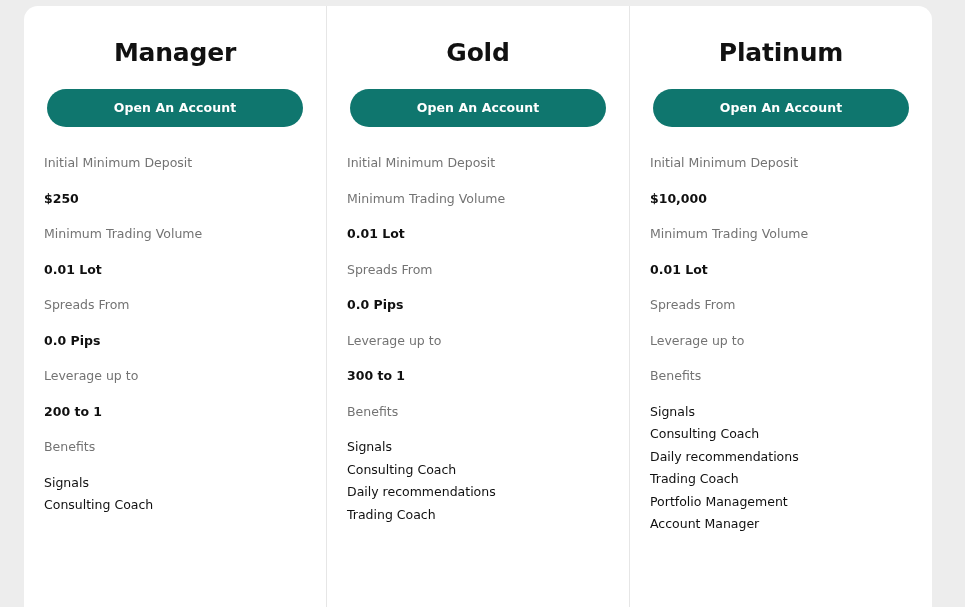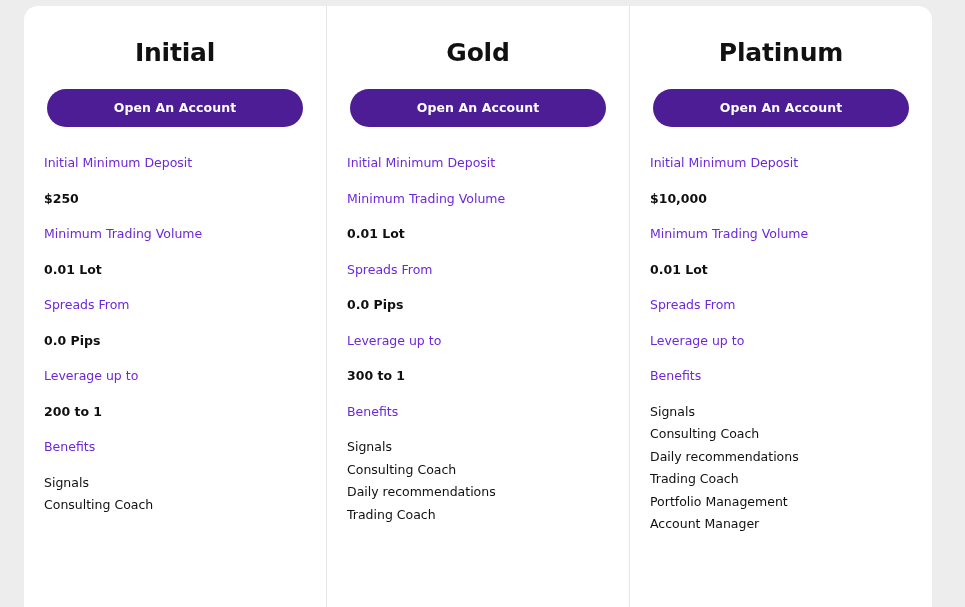--- a/index.html
+++ b/index.html
@@ -65,21 +65,21 @@
 
   .cta-button {
     display: block;
     width: 100%;
     max-width: 256px;
     margin: 0 auto 30px auto;
     height: 38px;
     line-height: 38px;
     border: none;
     border-radius: 19px;
-    background: #4c1d95;
+    background: #0f766e;
     color: #ffffff;
     font-size: 12.5px;
     font-weight: bold;
     text-align: center;
     cursor: pointer;
     font-family: "DejaVu Sans", sans-serif;
     letter-spacing: 0.1px;
     padding: 0;
   }
 
@@ -89,21 +89,21 @@
     list-style: none;
   }
 
   .spec-row {
     margin: 0 0 0 0;
   }
 
   .spec-label {
     display: block;
     font-size: 12.5px;
-    color: #6d28d9;
+    color: #737373;
     font-weight: normal;
     line-height: 1;
     margin: 0 0 23px 0;
     font-family: "DejaVu Sans", sans-serif;
   }
 
   .spec-value {
     display: block;
     font-size: 12.5px;
     color: #101010;
@@ -130,21 +130,21 @@
   }
 </style>
 </head>
 <body>
 
 <div class="page">
   <div class="pricing-card">
 
     <div class="plan-column">
       <div class="plan-inner">
-        <div class="plan-title">Initial</div>
+        <div class="plan-title">Manager</div>
         <button class="cta-button">Open An Account</button>
         <div class="spec-list">
           <div class="spec-row">
             <span class="spec-label">Initial Minimum Deposit</span>
             <span class="spec-value">$250</span>
           </div>
           <div class="spec-row">
             <span class="spec-label">Minimum Trading Volume</span>
             <span class="spec-value">0.01 Lot</span>
           </div>

